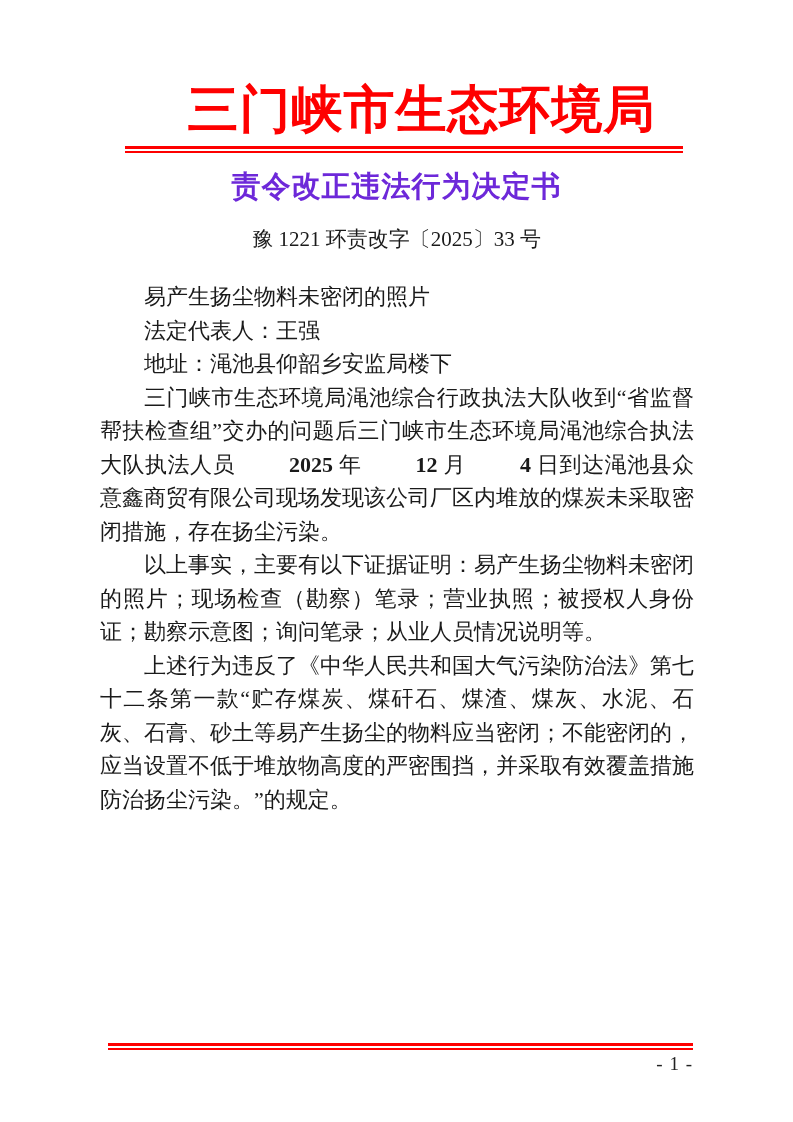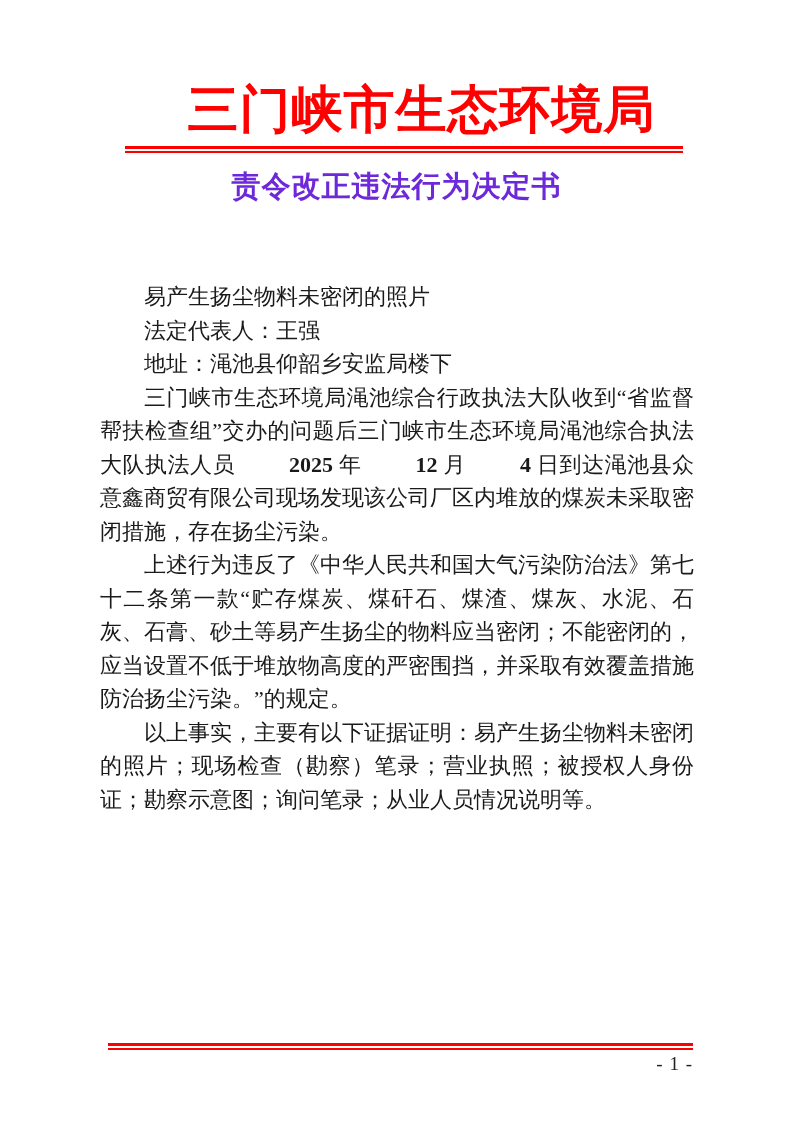--- a/index.html
+++ b/index.html
@@ -82,27 +82,28 @@
 <body>
 
 <div class="page">
 
   <div class="agency-name">三门峡市生态环境局</div>
 
   <div class="double-rule rule-header"></div>
 
   <div class="doc-title">责令改正违法行为决定书</div>
 
+  <div class="doc-number">豫 1221 环责改字〔2025〕33 号</div>
 
   <div class="doc-body">
       <p><span>易产生扬尘物料未密闭的照片</span></p>
       <p><span>法定代表人：王强</span></p>
       <p><span>地址：渑池县仰韶乡安监局楼下</span></p>
       <p><span>三门峡市生态环境局渑池综合行政执法大队收到“省监督帮扶检查组”交办的问题后三门峡市生态环境局渑池综合执法大队执法人员 </span><span class="b">2025</span><span> 年 </span><span class="b">12</span><span> 月 </span><span class="b">4</span><span> 日到达渑池县众意鑫商贸有限公司现场发现该公司厂区内堆放的煤炭未采取密闭措施，存在扬尘污染。</span></p>
+      <p><span>以上事实，主要有以下证据证明：易产生扬尘物料未密闭的照片；现场检查（勘察）笔录；营业执照；被授权人身份证；勘察示意图；询问笔录；从业人员情况说明等。</span></p>
       <p><span>上述行为违反了《中华人民共和国大气污染防治法》第七十二条第一款“贮存煤炭、煤矸石、煤渣、煤灰、水泥、石灰、石膏、砂土等易产生扬尘的物料应当密闭；不能密闭的，应当设置不低于堆放物高度的严密围挡，并采取有效覆盖措施防治扬尘污染。”的规定。</span></p>
-      <p><span>以上事实，主要有以下证据证明：易产生扬尘物料未密闭的照片；现场检查（勘察）笔录；营业执照；被授权人身份证；勘察示意图；询问笔录；从业人员情况说明等。</span></p>
     </div>
 
   <div class="double-rule rule-footer"></div>
 
   <div class="page-number">- 1 -</div>
 
 </div>
 
 </body></html>

